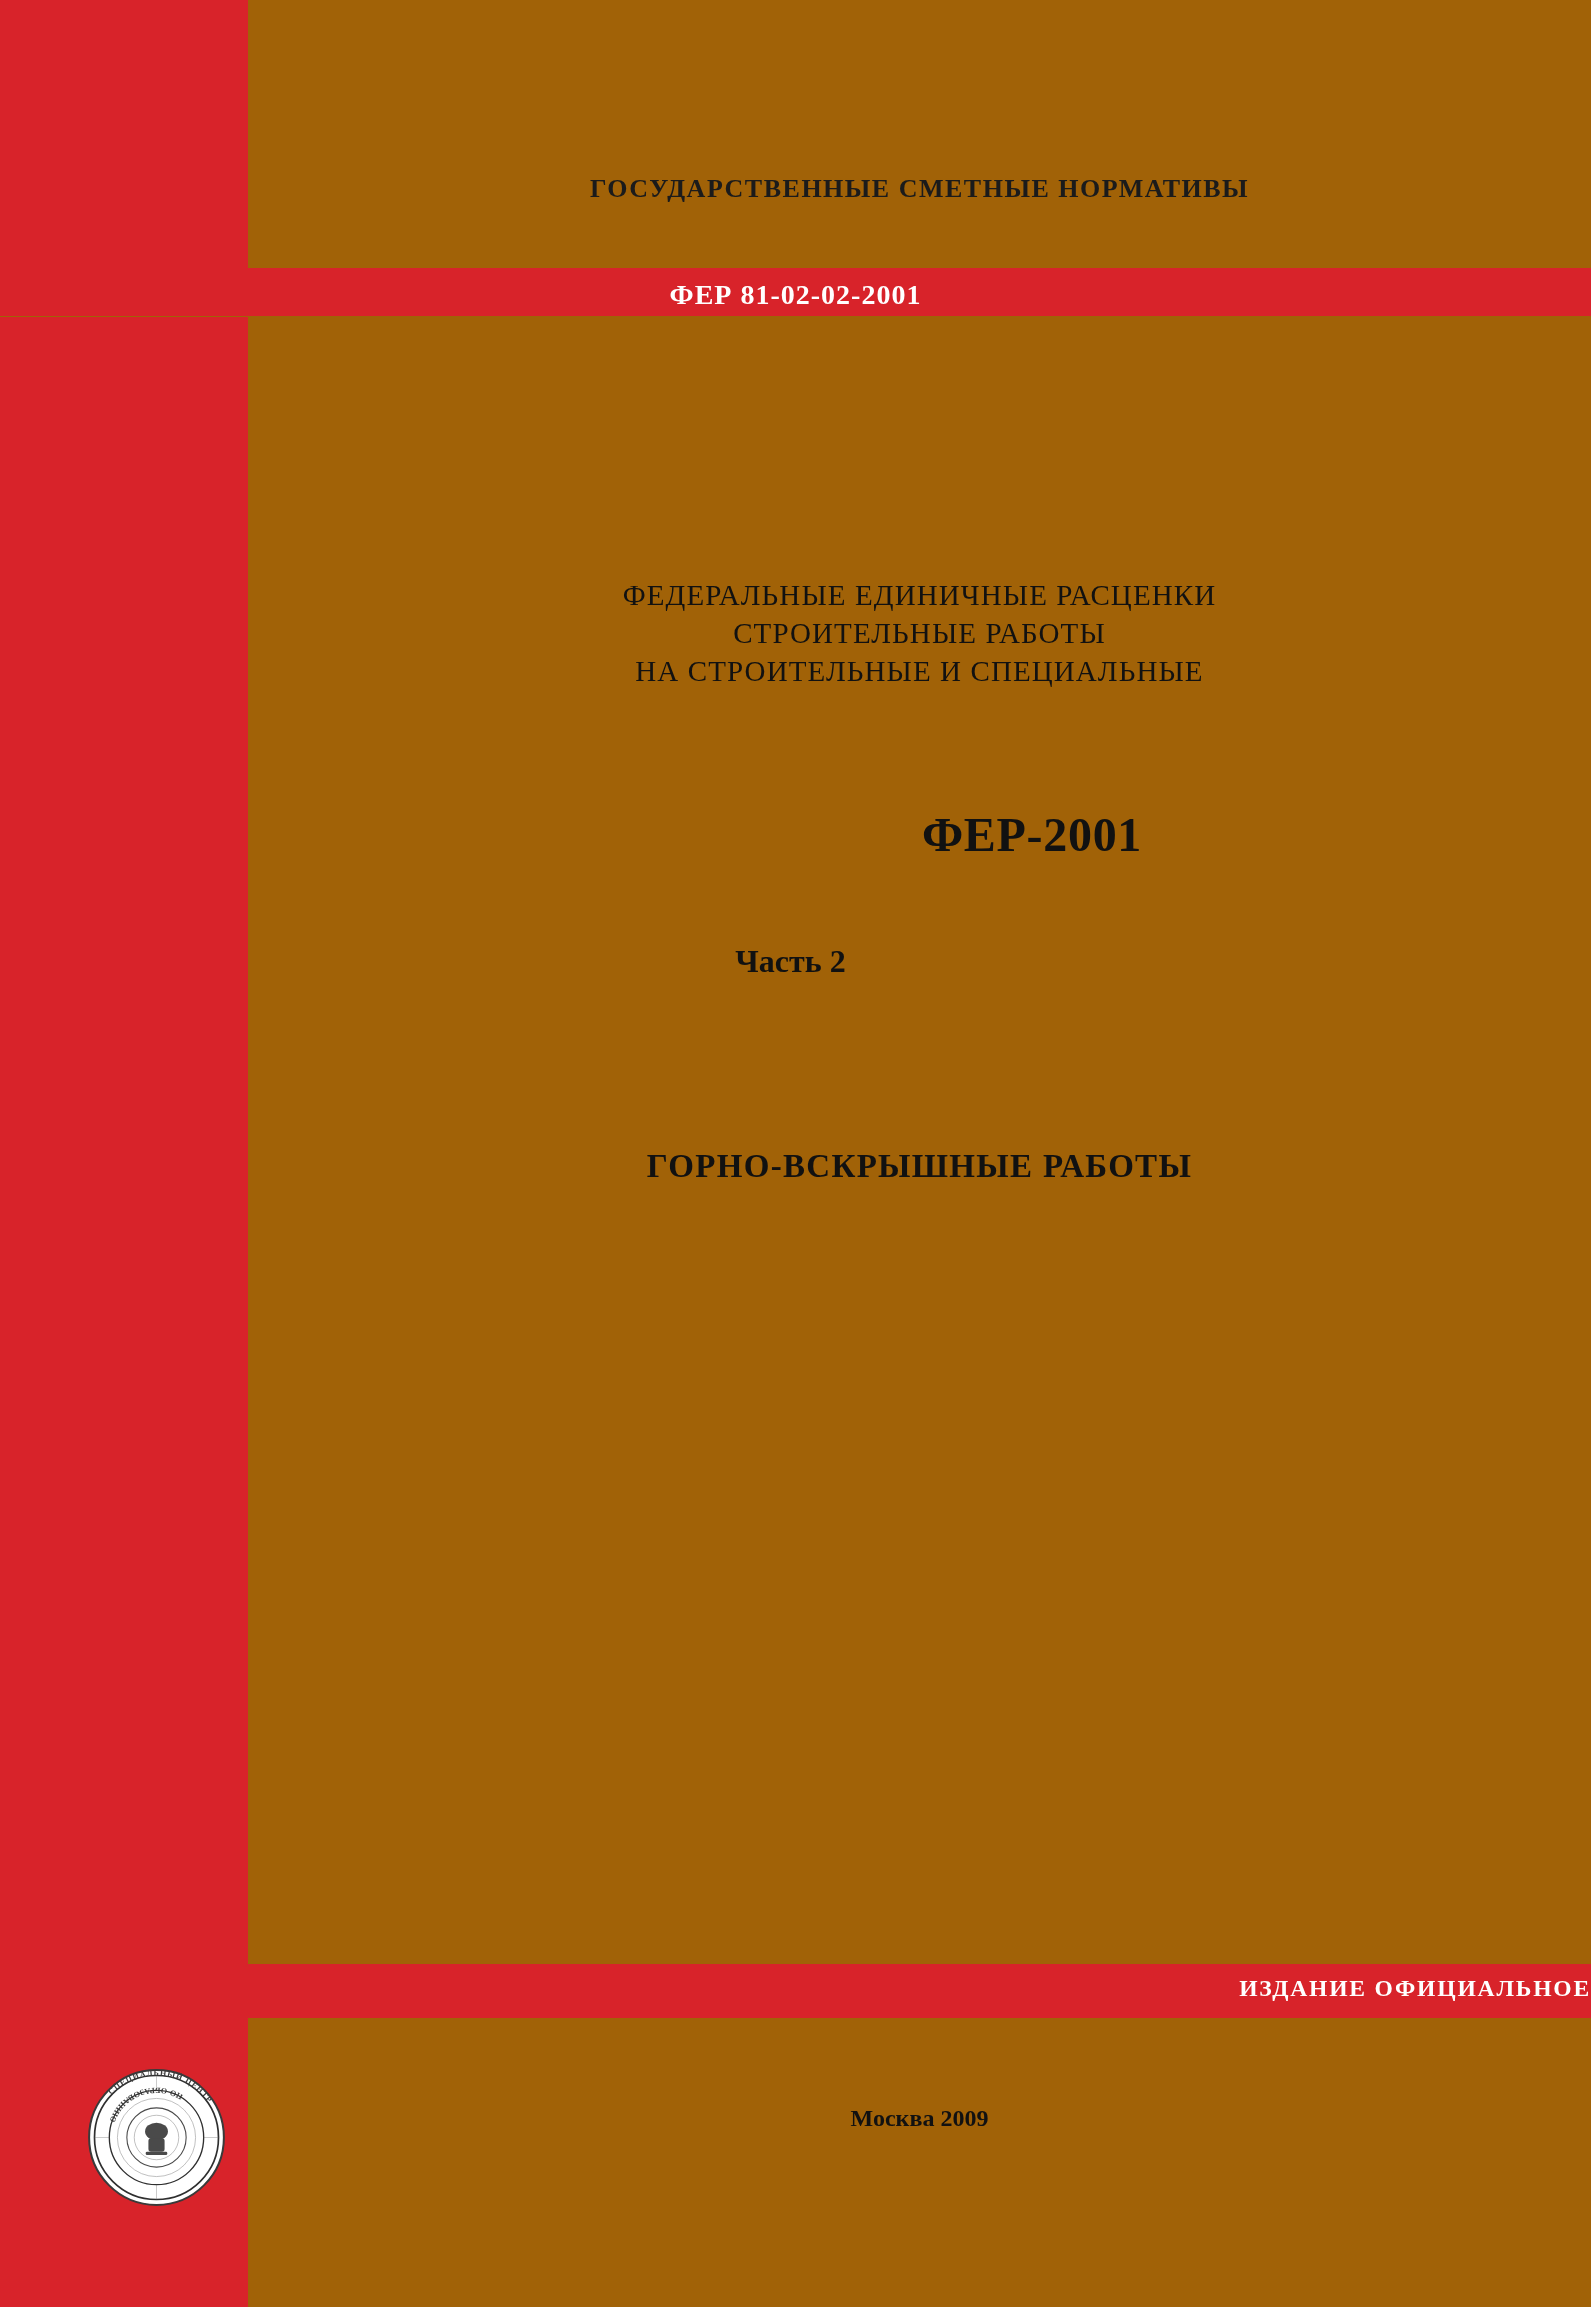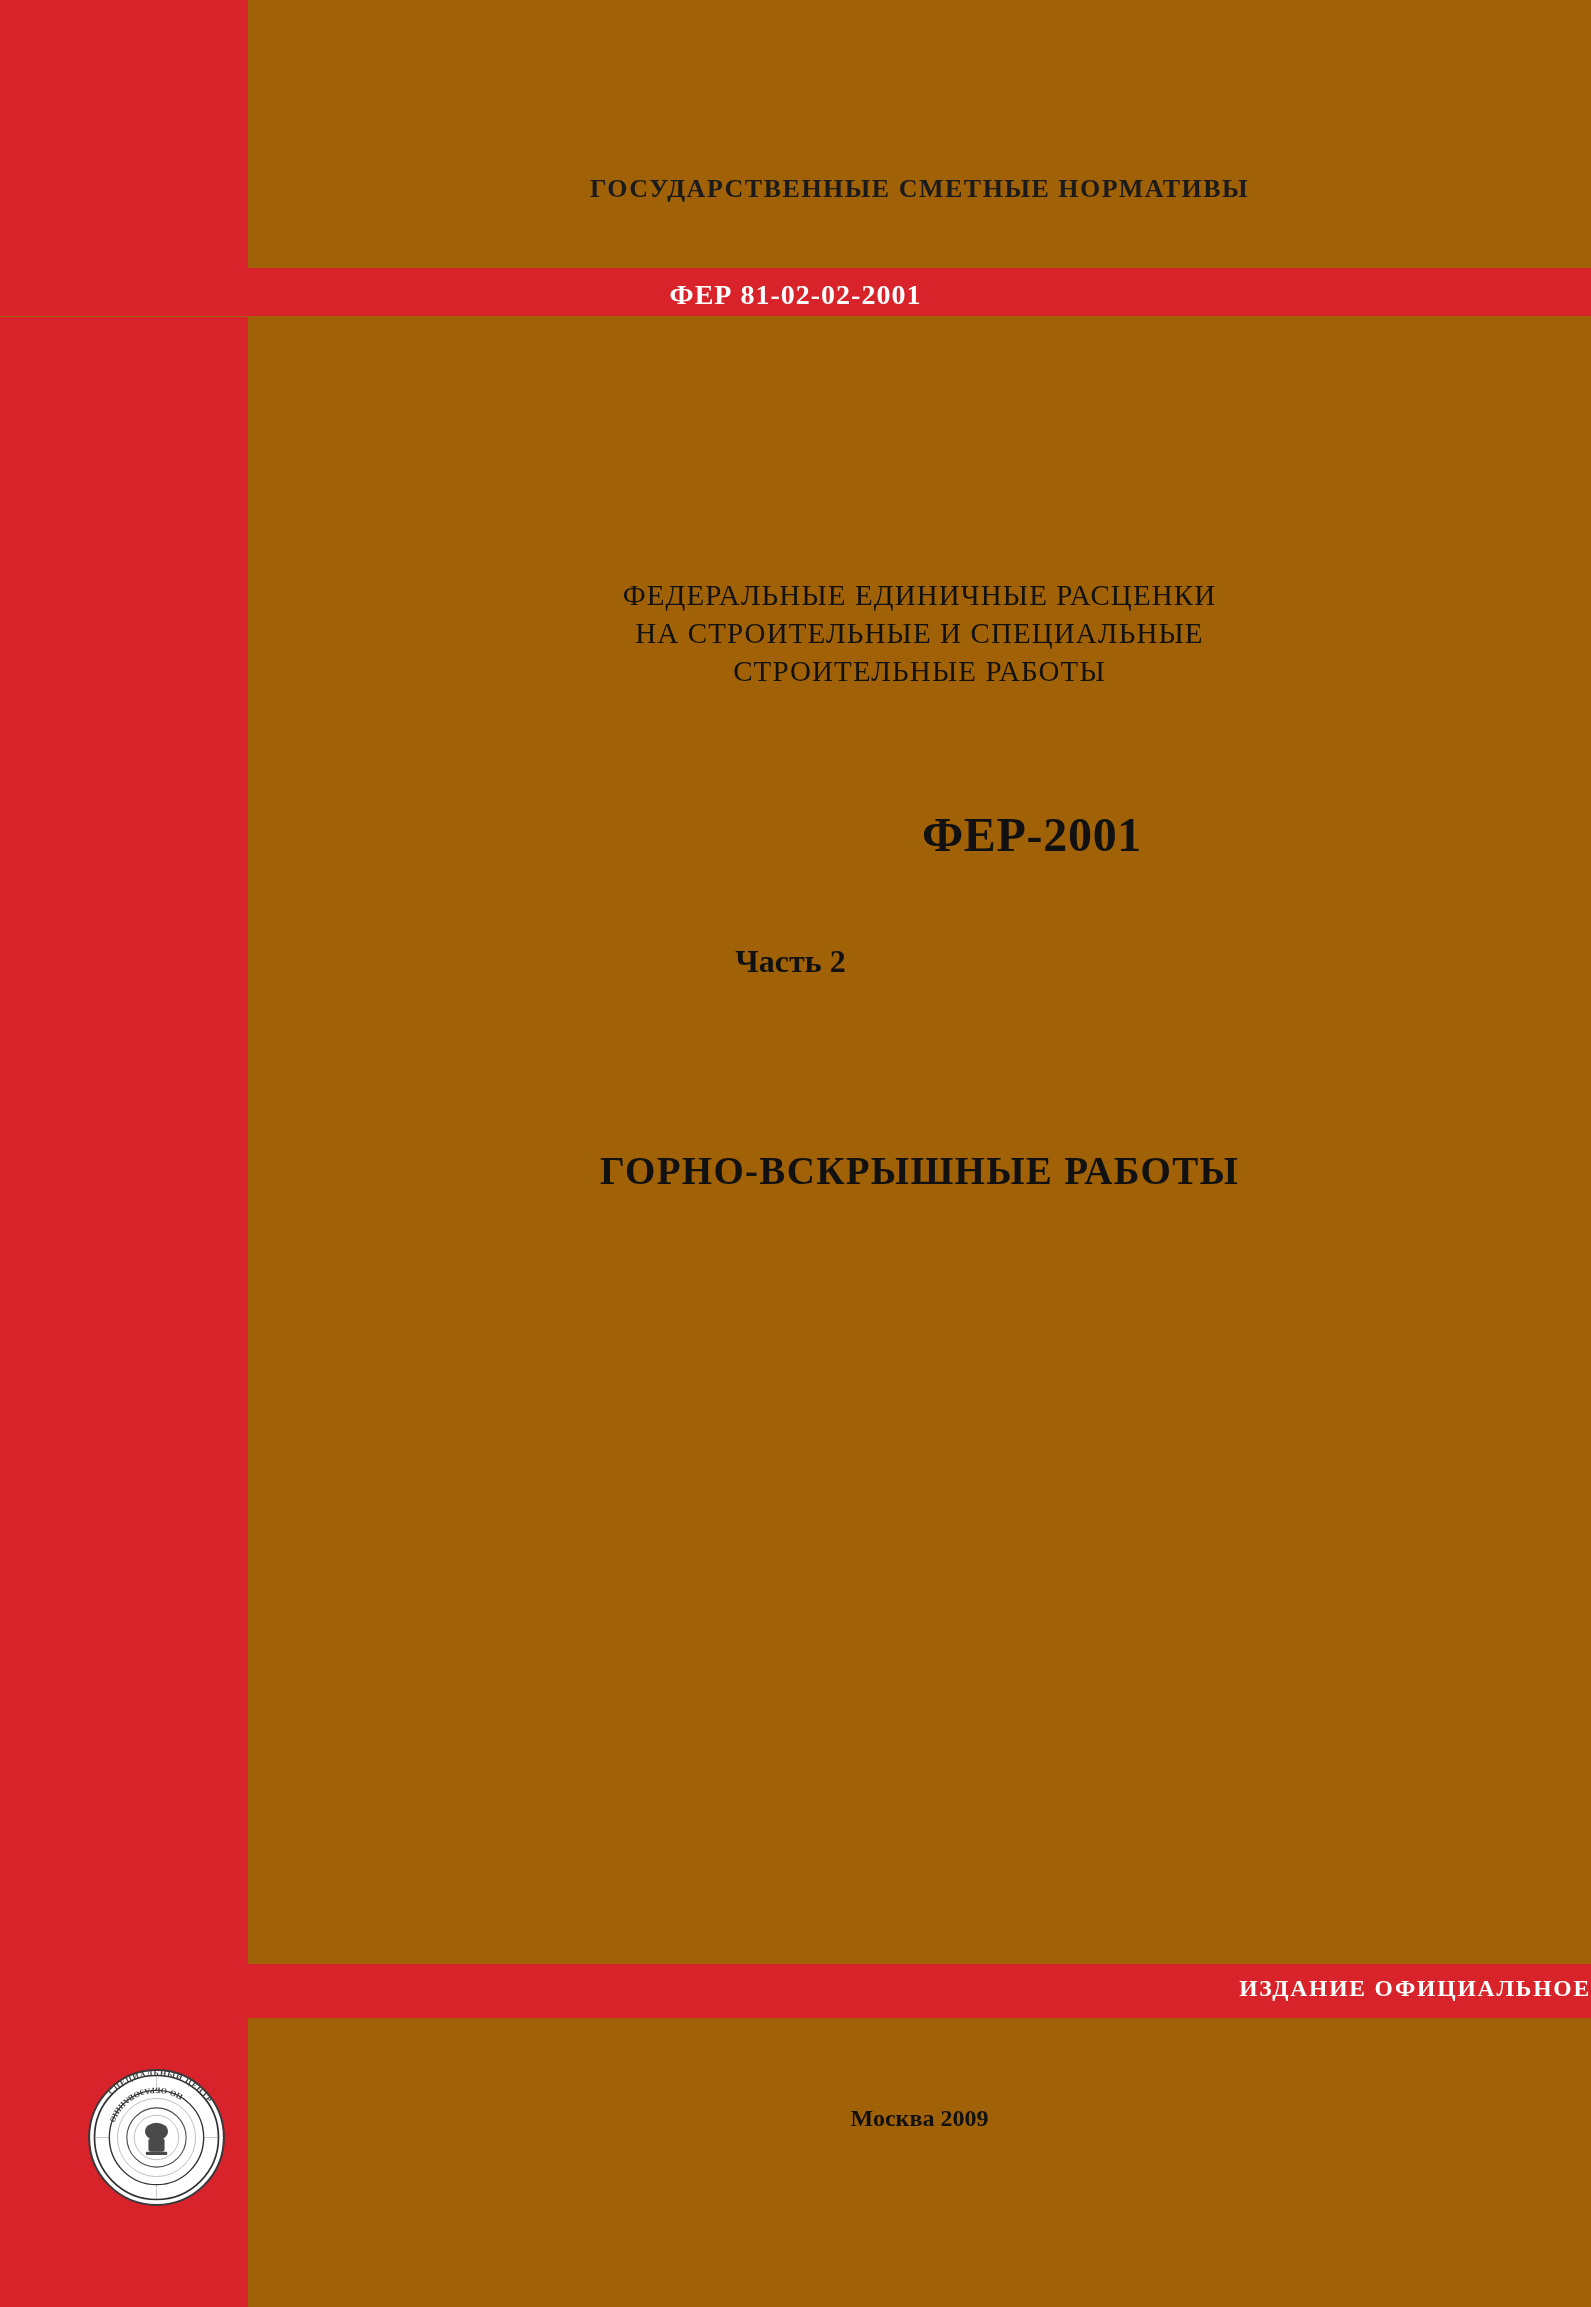--- a/index.html
+++ b/index.html
@@ -123,21 +123,21 @@
     color: #111111;
   }
   .subject-title {
     position: absolute;
     left: 248px;
     top: 1148px;
     width: 1343px;
     text-align: center;
     font-family: "Liberation Serif", serif;
     font-weight: bold;
-    font-size: 39px;
+    font-size: 33px;
     letter-spacing: 1.3px;
     color: #111111;
   }
   .band-official {
     position: absolute;
     left: 0;
     top: 1975px;
     width: 1591px;
     text-align: right;
     font-family: "Liberation Serif", serif;
@@ -178,22 +178,22 @@
   <div class="red-left-column"></div>
   <div class="red-band-bottom"></div>
   <div class="red-left-bottom"></div>
 
   <div class="header-norm">ГОСУДАРСТВЕННЫЕ СМЕТНЫЕ НОРМАТИВЫ</div>
 
   <div class="band-code">ФЕР 81-02-02-2001</div>
 
   <div class="main-title">
     <div>ФЕДЕРАЛЬНЫЕ ЕДИНИЧНЫЕ РАСЦЕНКИ</div>
+    <div>СТРОИТЕЛЬНЫЕ РАБОТЫ</div>
     <div>НА СТРОИТЕЛЬНЫЕ И СПЕЦИАЛЬНЫЕ</div>
-    <div>СТРОИТЕЛЬНЫЕ РАБОТЫ</div>
   </div>
 
   <div class="doc-code">ФЕР-2001</div>
 
   <div class="part-label">Часть 2</div>
 
   <div class="subject-title">ГОРНО-ВСКРЫШНЫЕ РАБОТЫ</div>
 
   <div class="band-official">ИЗДАНИЕ ОФИЦИАЛЬНОЕ</div>
 

